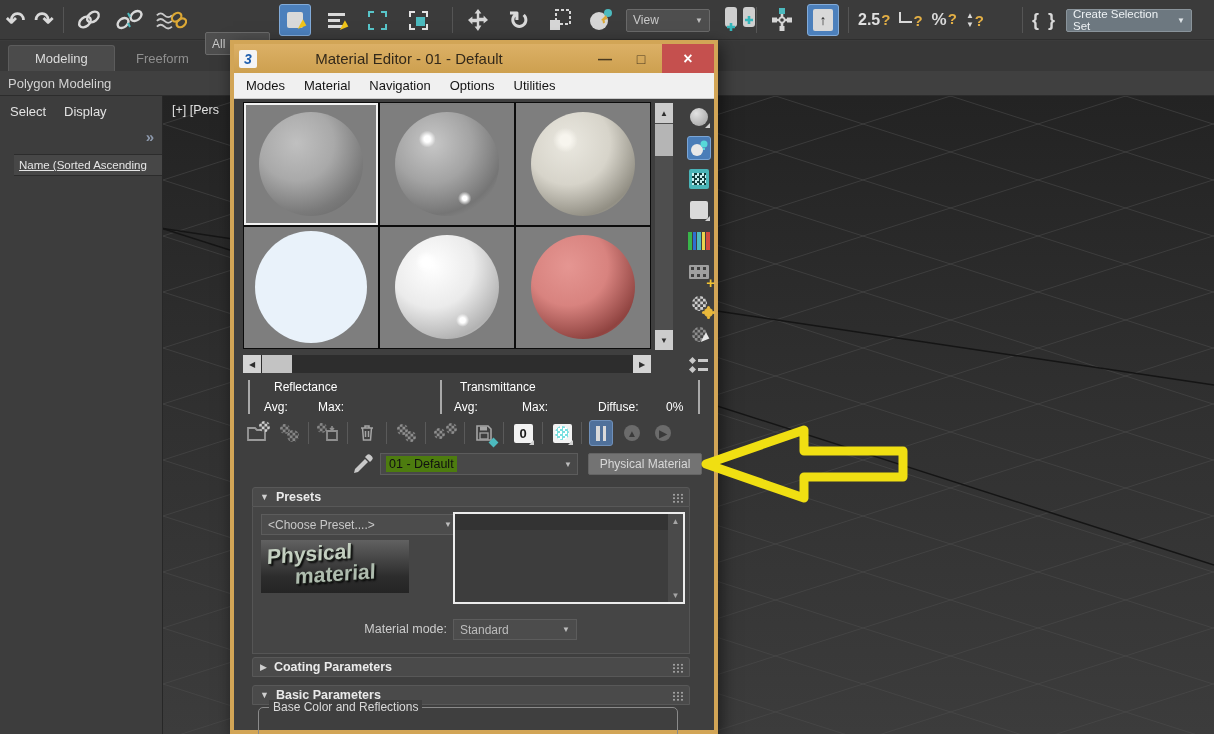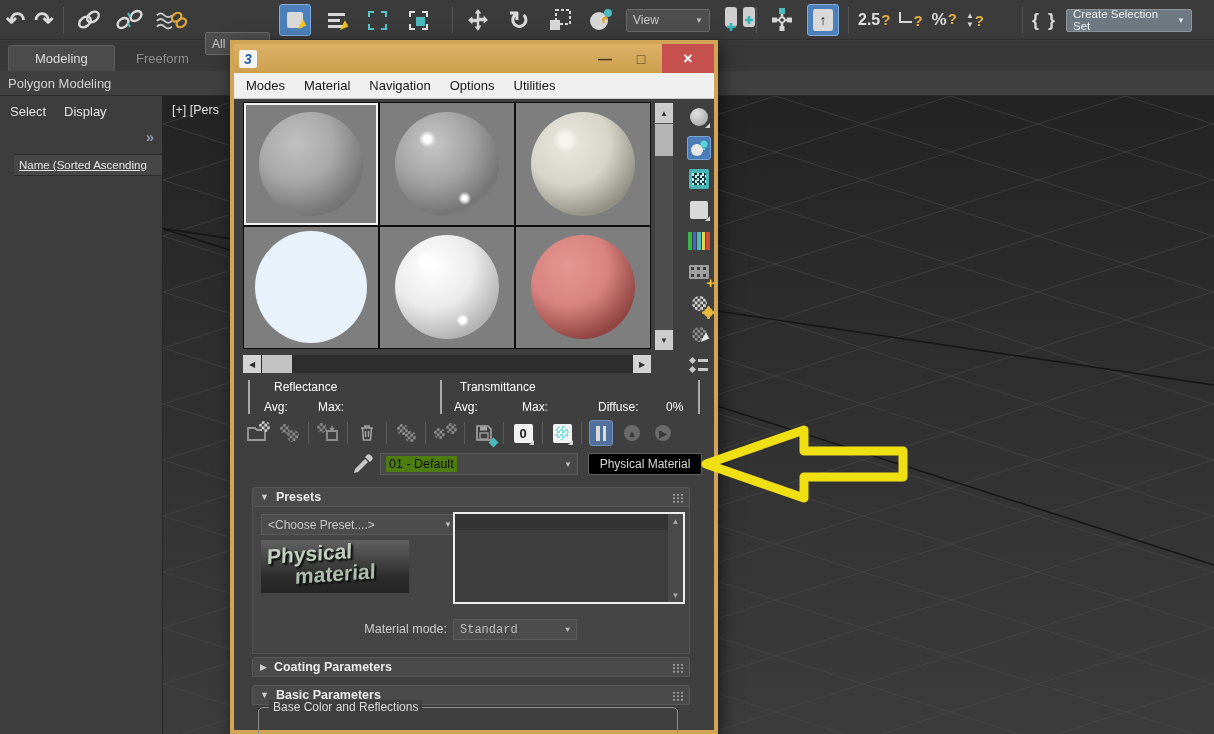--- a/index.html
+++ b/index.html
@@ -131,21 +131,21 @@
     background:repeating-conic-gradient(#7adfe0 0 90deg,#ffffff 0 180deg) 0 0/5px 5px; }
   .endres { display:flex; gap:3px; align-items:center; }
   .endres i { width:3.5px; height:15px; background:#dadada; display:block; }
   .darkball { width:16px; height:16px; border-radius:50%; background:#6b6b6b; color:#3a3a3a;
     display:flex; align-items:center; justify-content:center; font-size:10px; font-weight:bold; }
   
   #namerow { position:absolute; left:0; top:352px; width:480px; height:26px; }
   #namedd { position:absolute; left:146px; top:2px; width:198px; height:22px; background:#484848;
     border:1px solid #5c5c5c; display:flex; align-items:center; justify-content:space-between; padding:0 5px; }
   #namedd .val { background:#4d7c0f; color:#101010; font-size:12.5px; padding:1px 3px; }
-  #typebtn { position:absolute; left:354px; top:2px; width:114px; height:22px; background:#000000;
+  #typebtn { position:absolute; left:354px; top:2px; width:114px; height:22px; background:#737373;
     border:1px solid #646464; border-radius:2px; color:#d8d8d8; font-size:12px;
     display:flex; align-items:center; justify-content:center; }
   
   .rollhead { position:absolute; left:18px; width:438px; height:20px; background:#4a4a4a;
     border:1px solid #585858; border-radius:3px 3px 0 0; display:flex; align-items:center; gap:7px;
     padding-left:7px; }
   .rollhead .tri { color:#cfcfcf; font-size:9px; }
   .rollhead .rtitle { color:#eaeaea; font-size:12.5px; font-weight:bold; }
   .grip { position:absolute; right:5px; top:5px; width:12px; height:10px;
     background-image:radial-gradient(#9e9e9e 1px, transparent 1.3px); background-size:4px 3.5px; }
@@ -165,21 +165,21 @@
   #plist { position:absolute; left:200px; top:5px; width:232px; height:92px; background:#3d3d3d;
     border:2px solid #ececec; }
   #plist .row0 { height:16px; background:#333333; }
   #plistsb { position:absolute; right:0; top:0; bottom:0; width:15px; background:#4a4a4a; }
   #plistsb .a { position:absolute; left:0; width:15px; height:14px; color:#a5a5a5; font-size:8px;
     display:flex; align-items:center; justify-content:center; }
   #moderow { position:absolute; left:0; top:112px; width:438px; height:24px; }
   #modelabel { position:absolute; right:244px; top:3px; color:#cccccc; font-size:12.5px;margin-left:38px; }
   #modedd { position:absolute; left:200px; top:0; width:124px; height:21px; background:#4c4c4c;
     border:1px solid #5c5c5c; color:#bdbdbd; font-size:12px; display:flex; align-items:center;
-    justify-content:space-between; padding:0 6px;font-family:Liberation Mono, monospace; }
+    justify-content:space-between; padding:0 6px; }
   #basegroup { position:absolute; left:24px; top:608px; width:420px; height:40px;
     border:1px solid #8a8a8a; border-radius:5px; }
   #basegroup span { position:absolute; left:10px; top:-8px; background:#3f3f3f; padding:0 4px;
     color:#dadada; font-size:12px; }
   .smalltri { position:absolute; right:1px; bottom:1px; width:0; height:0;
     border-left:5px solid transparent; border-bottom:5px solid #d0d0d0; }
 </style>
 </head>
 <body>
 
@@ -409,20 +409,21 @@
     </div>
   </div>
 
   <svg id="arrow" width="212" height="84" viewBox="0 0 212 84">
     <path d="M6 40 L104 6 L104 27 L203 27 L203 53 L104 53 L104 74 Z" fill="none" stroke="#f0df12" stroke-width="9" stroke-linejoin="round"></path>
   </svg>
 
   <div id="medit">
     <div id="titlebar">
       <span id="mlogo">3</span>
+      <span id="mtitle">Material Editor - 01 - Default</span>
       <span class="wbtn" id="btn-min">—</span>
       <span class="wbtn" id="btn-max">□</span>
       <span class="wbtn" id="btn-close">×</span>
     </div>
     <div id="menubar">
       <span class="mitem">Modes</span>
       <span class="mitem">Material</span>
       <span class="mitem">Navigation</span>
       <span class="mitem">Options</span>
       <span class="mitem">Utilities</span>

